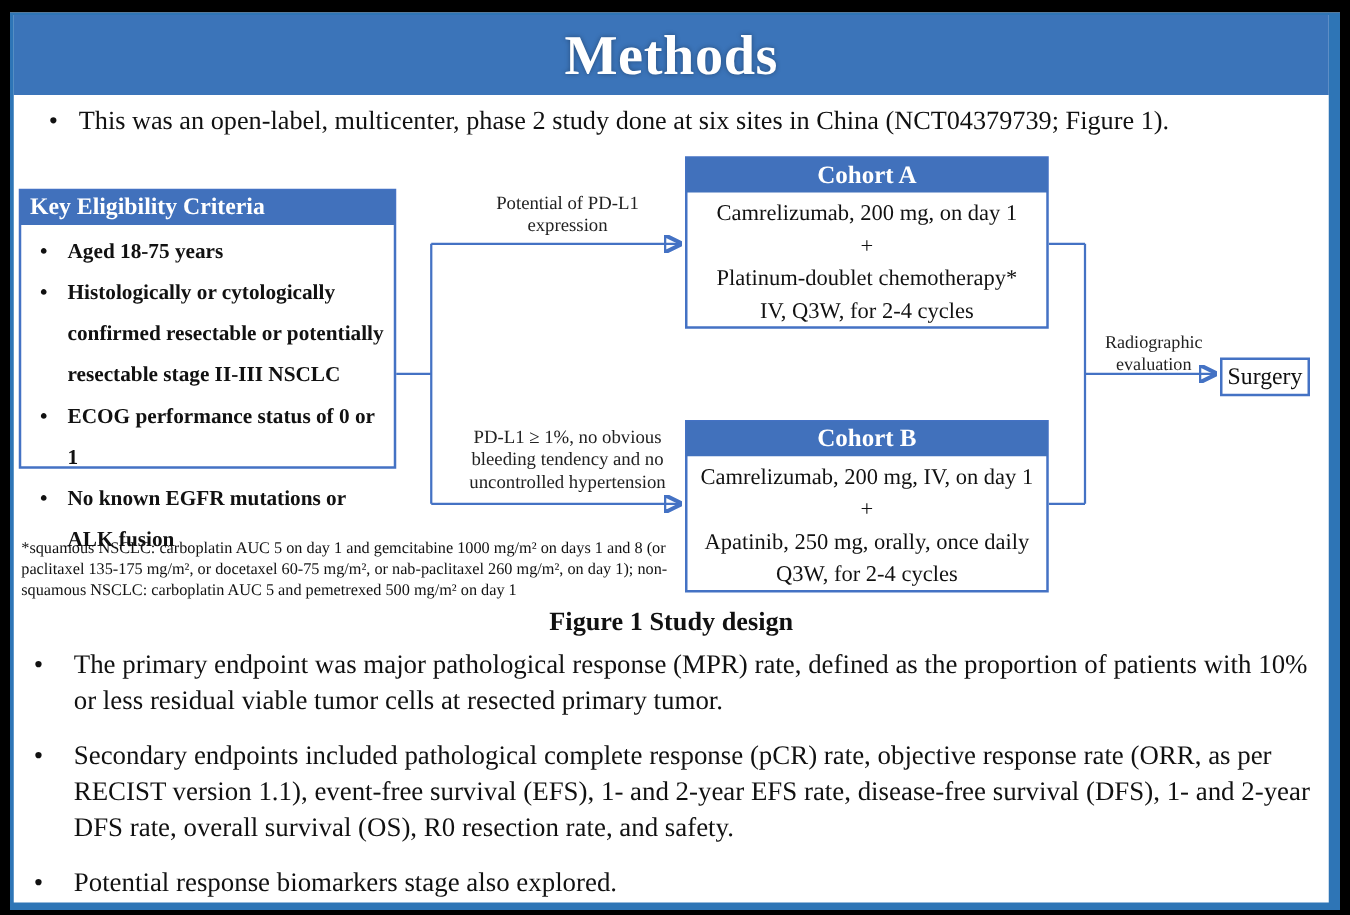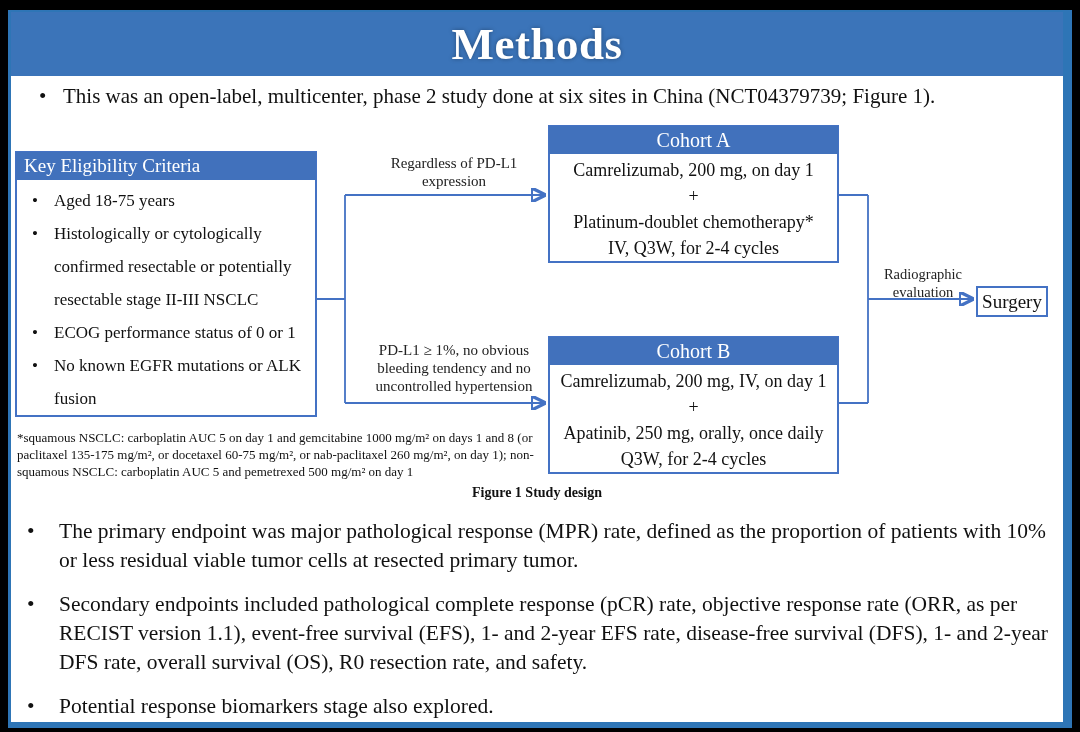--- a/index.html
+++ b/index.html
@@ -19,41 +19,41 @@
   .titlebar{position:absolute;left:0;top:0;width:100%;height:64px;
             background:var(--title-bar);display:flex;align-items:center;justify-content:center;}
   .titlebar h1{margin:0;color:#fff;font-size:45px;font-weight:bold;
                text-shadow:0 0 4px rgba(0,0,0,.35);letter-spacing:.5px;}
   .bullet-line{position:relative;padding-left:50px;font-size:21px;line-height:29px;}
   .bullet-line::before{content:"\2022";position:absolute;left:26px;top:0;}
   .intro{position:absolute;left:2px;top:70px;width:1040px;}
   
   .dbox{position:absolute;box-sizing:border-box;background:#fff;
         border:2px solid var(--box-border);}
-  .dbox .hd{background:var(--box-header);color:#fff;font-weight:normal;
+  .dbox .hd{background:var(--box-header);color:#fff;font-weight:bold;
             height:28px;line-height:28px;font-size:19px;margin:-1px;padding:0 8px;}
-  .elig{left:4px;top:139px;width:302px;height:266px;}
-  .elig ul{list-style:none;margin:5px 0 0 0;padding:0 6px 0 10px;}
+  .elig{left:4px;top:139px;width:302px;height:224px;}
+  .elig ul{list-style:none;margin:5px 0 0 0;padding:0 6px 0 10px;font-weight:bold;}
   .elig li{position:relative;padding-left:27px;font-size:17px;line-height:33px;}
   .elig li::before{content:"\2022";position:absolute;left:5px;top:0;}
   .cohort{left:537px;width:291px;height:138px;text-align:center;}
   .cohort .hd{text-align:center;font-size:20px;}
   .cohort .body{padding-top:4px;font-size:18px;line-height:26px;}
   .cohort-a{top:113px;}
   .cohort-b{top:324px;}
   .surgery{left:965px;top:274px;width:72px;height:31px;text-align:center;
            font-size:19px;line-height:28px;}
   .lbl{position:absolute;text-align:center;font-size:15px;line-height:17.5px;color:#222;}
   .lbl-top{left:352px;top:143px;width:182px;}
   .lbl-bottom{left:352px;top:329px;width:182px;line-height:18px;}
   .lbl-eval{left:860px;top:254px;width:104px;font-size:14.5px;}
   .footnote{position:absolute;left:6px;top:417px;width:534px;
             font-size:13px;line-height:17px;color:#111;}
   .caption{position:absolute;left:0;top:473px;width:100%;text-align:center;
-           font-weight:bold;font-size:14px;}
+           font-weight:bold;font-size:21px;}
   .endpoints{position:absolute;left:2px;top:505px;width:1038px;}
   .endpoints .bullet-line{padding-left:46px;margin-bottom:15px;font-size:21.5px;line-height:29px;}
   .endpoints .bullet-line::before{left:14px;}
   svg.wires{position:absolute;left:0;top:0;width:1052px;height:710px;pointer-events:none;}
   svg.wires path{stroke:var(--connector);stroke-width:1.8;fill:none;}
 </style>
 </head>
 <body>
 
 <div class="slide">
@@ -80,21 +80,21 @@
   <div class="dbox elig">
     <div class="hd">Key Eligibility Criteria</div>
     <ul>
       <li>Aged 18-75 years</li>
       <li>Histologically or cytologically confirmed resectable or potentially resectable stage II-III NSCLC</li>
       <li>ECOG performance status of 0 or 1</li>
       <li>No known EGFR mutations or ALK fusion</li>
     </ul>
   </div>
 
-  <div class="lbl lbl-top">Regardless of PD-L1 expression</div>
+  <div class="lbl lbl-top">Potential of PD-L1 expression</div>
   <div class="lbl lbl-bottom">PD-L1 ≥ 1%, no obvious bleeding tendency and no uncontrolled hypertension</div>
 
   <div class="dbox cohort cohort-a">
     <div class="hd">Cohort A</div>
     <div class="body">
       <div>Camrelizumab, 200 mg, on day 1</div>
       <div>+</div>
       <div>Platinum-doublet chemotherapy*</div>
       <div>IV, Q3W, for 2-4 cycles</div>
     </div>

